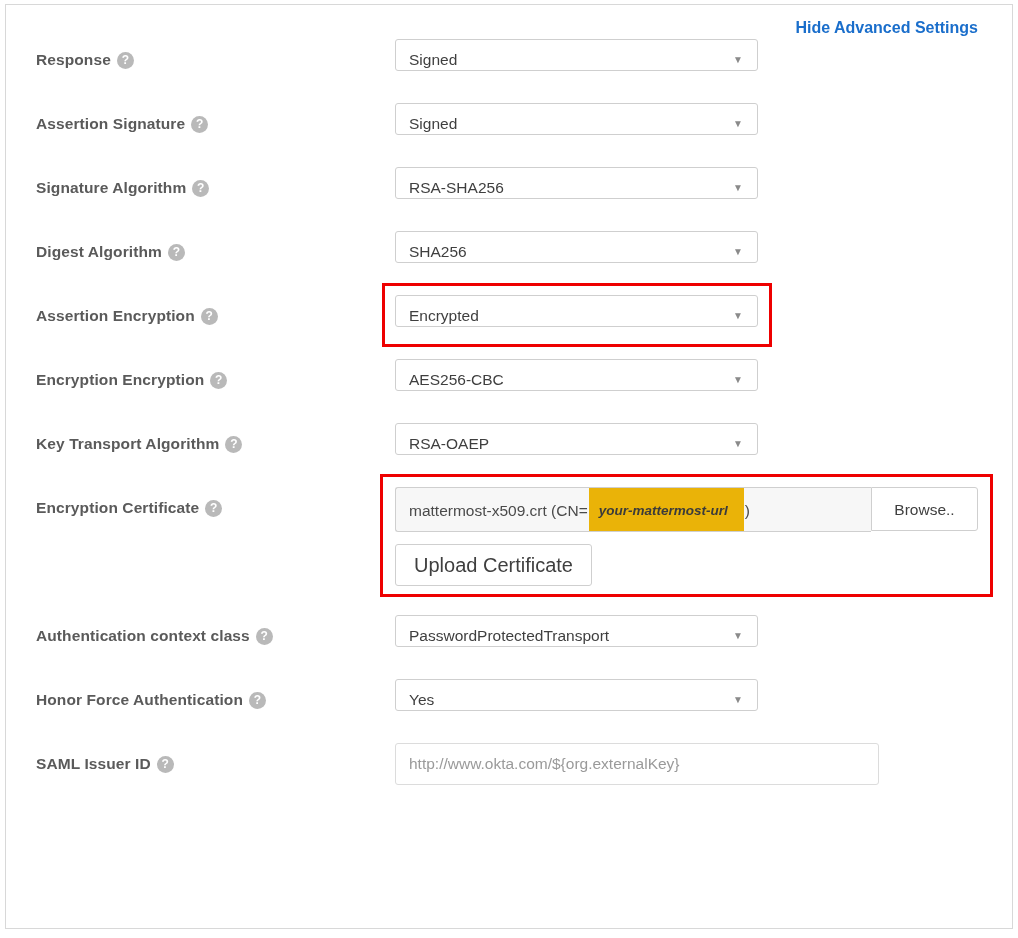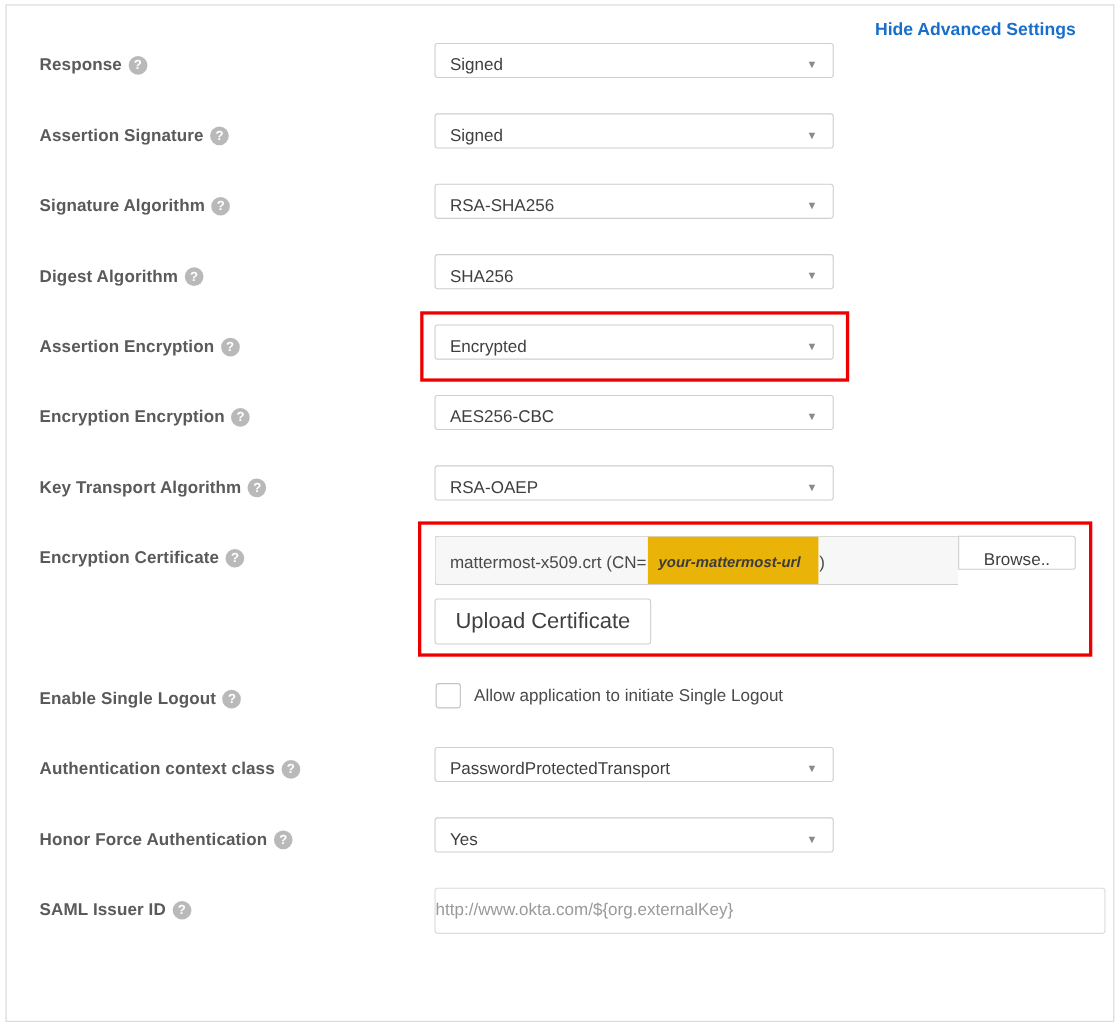--- a/index.html
+++ b/index.html
@@ -152,21 +152,21 @@
     margin: 0 1px;
     position: relative;
     top: -1px;
   }
   .browse-btn {
     position: absolute;
     right: 0;
     top: 0;
     box-sizing: border-box;
     width: 107px;
-    height: 31px;
+    height: 44px;
     border: 1px solid #cfcfcf;
     border-radius: 0 3px 3px 0;
     background: #ffffff;
     font-size: 15.5px;
     color: #3f3f3f;
     line-height: 43px;
     text-align: center;
     cursor: pointer;
   }
   .upload-btn {
@@ -202,28 +202,29 @@
     cursor: pointer;
   }
   .checkbox-label {
     margin-left: 12px;
     font-size: 15.5px;
     color: #4a4a4a;
   }
 
   .text-input {
     box-sizing: border-box;
-    width: 610px;
+    width: 484px;
     height: 42px;
     border: 1px solid #dcdcdc;
     border-radius: 3px;
     background: #ffffff;
     font-size: 15.5px;
     color: #9a9a9a;
     line-height: 40px;
+    padding-left: 13px;
     cursor: text;
   }
 </style>
 </head>
 <body>
 
 <div class="screen">
   <div class="panel">
 
     <div class="adv-link-row">
@@ -326,29 +327,20 @@
             <div class="cert-input">
               <span>mattermost-x509.crt (CN=</span><span class="redacted">your-mattermost-url</span><span>)</span>
             </div>
             <div class="browse-btn">Browse..</div>
           </div>
           <div class="upload-btn">Upload Certificate</div>
         </div>
         <div class="hl-box" style="left:374px; top:-13px; width:613px; height:123px;"></div>
       </div>
 
-      <div class="row" style="height:64px;">
-        <div class="label">
-          <span>Enable Single Logout</span><span class="help-icon">?</span>
-        </div>
-        <div class="checkbox-wrap">
-          <div class="checkbox"></div>
-          <div class="checkbox-label">Allow application to initiate Single Logout</div>
-        </div>
-      </div>
 
       <div class="row">
         <div class="label">
           <span>Authentication context class</span><span class="help-icon">?</span>
         </div>
         <div class="field">
           <div class="select">
             <span>PasswordProtectedTransport</span>
             <span class="caret">▼</span>
           </div>

